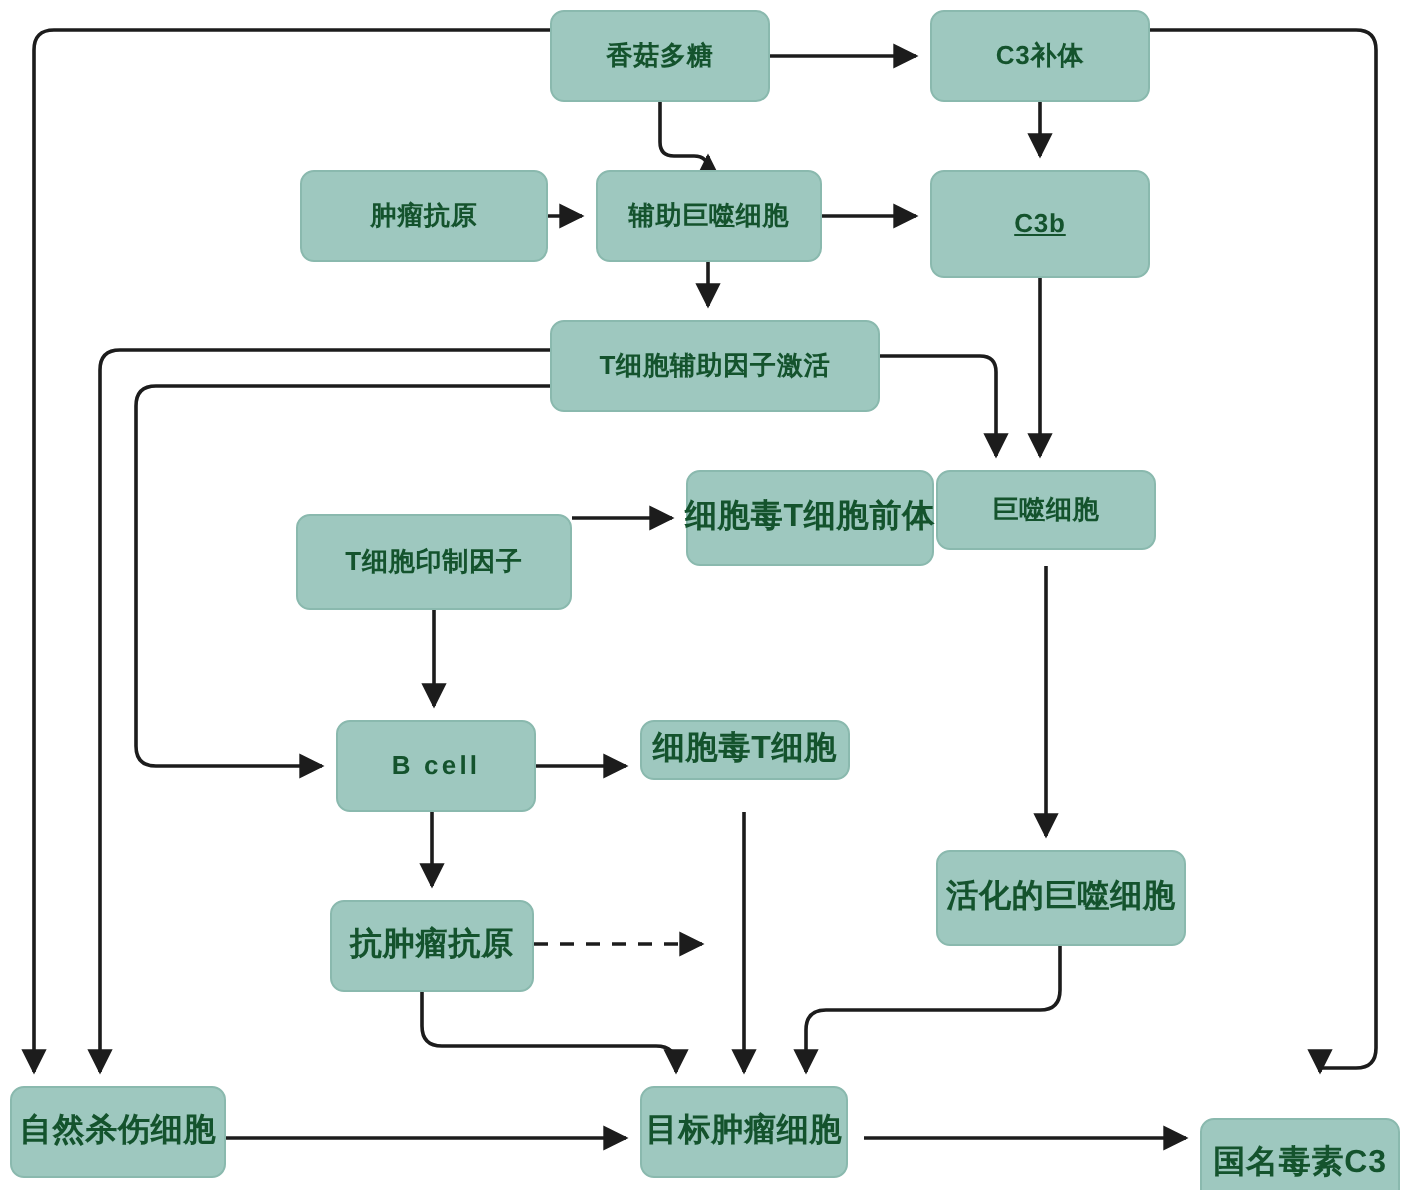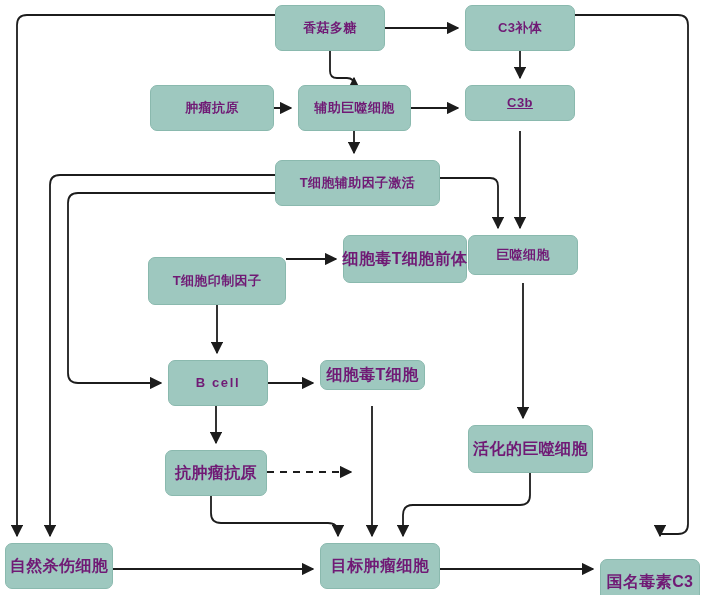--- a/index.html
+++ b/index.html
@@ -28,21 +28,21 @@
   }
   .node {
     position: absolute;
     box-sizing: border-box;
     background: #9ec8bf;
     border: 1px solid #8ab9ae;
     border-radius: 7px;
     display: flex;
     align-items: center;
     justify-content: center;
-    color: #701a75;
+    color: #14532d;
     font-weight: bold;
     font-size: 13px;
     letter-spacing: 0.4px;
     text-align: center;
     line-height: 1.1;
     z-index: 2;
     white-space: nowrap;
     user-select: none;
   }
   .node.small { font-size: 16px; }
@@ -111,37 +111,37 @@
   </svg>
 
   <div class="node" style="left:275px; top:5px; width:110px; height:46px;">香菇多糖</div>
 
   <div class="node" style="left:465px; top:5px; width:110px; height:46px;">C3补体</div>
 
   <div class="node" style="left:150px; top:85px; width:124px; height:46px;">肿瘤抗原</div>
 
   <div class="node" style="left:298px; top:85px; width:113px; height:46px;">辅助巨噬细胞</div>
 
-  <div class="node" style="left:465px; top:85px; width:110px; height:36px;text-decoration:underline;">C3b</div>
+  <div class="node" style="left:465px; top:85px; width:110px; height:54px;text-decoration:underline;">C3b</div>
 
   <div class="node" style="left:275px; top:160px; width:165px; height:46px;">T细胞辅助因子激活</div>
 
   <div class="node" style="left:148px; top:235px; width:138px; height:48px;margin-top:22px;">T细胞印制因子</div>
 
   <div class="node small" style="left:343px; top:235px; width:124px; height:48px;">细胞毒T细胞前体</div>
 
   <div class="node" style="left:468px; top:235px; width:110px; height:40px;">巨噬细胞</div>
 
   <div class="node wide" style="left:168px; top:360px; width:100px; height:46px;">B  cell</div>
 
   <div class="node small" style="left:320px; top:360px; width:105px; height:30px;">细胞毒T细胞</div>
 
   <div class="node small" style="left:165px; top:450px; width:102px; height:46px;">抗肿瘤抗原</div>
 
   <div class="node small" style="left:468px; top:425px; width:125px; height:48px;">活化的巨噬细胞</div>
 
   <div class="node small" style="left:5px; top:543px; width:108px; height:46px;">自然杀伤细胞</div>
 
-  <div class="node small" style="left:320px; top:543px; width:120px; height:46px;">目标肿瘤细胞</div>
+  <div class="node small" style="left:320px; top:543px; width:104px; height:46px;">目标肿瘤细胞</div>
 
   <div class="node small" style="left:600px; top:559px; width:100px; height:46px;">国名毒素C3</div>
 
 </div>
 
 </body></html>

